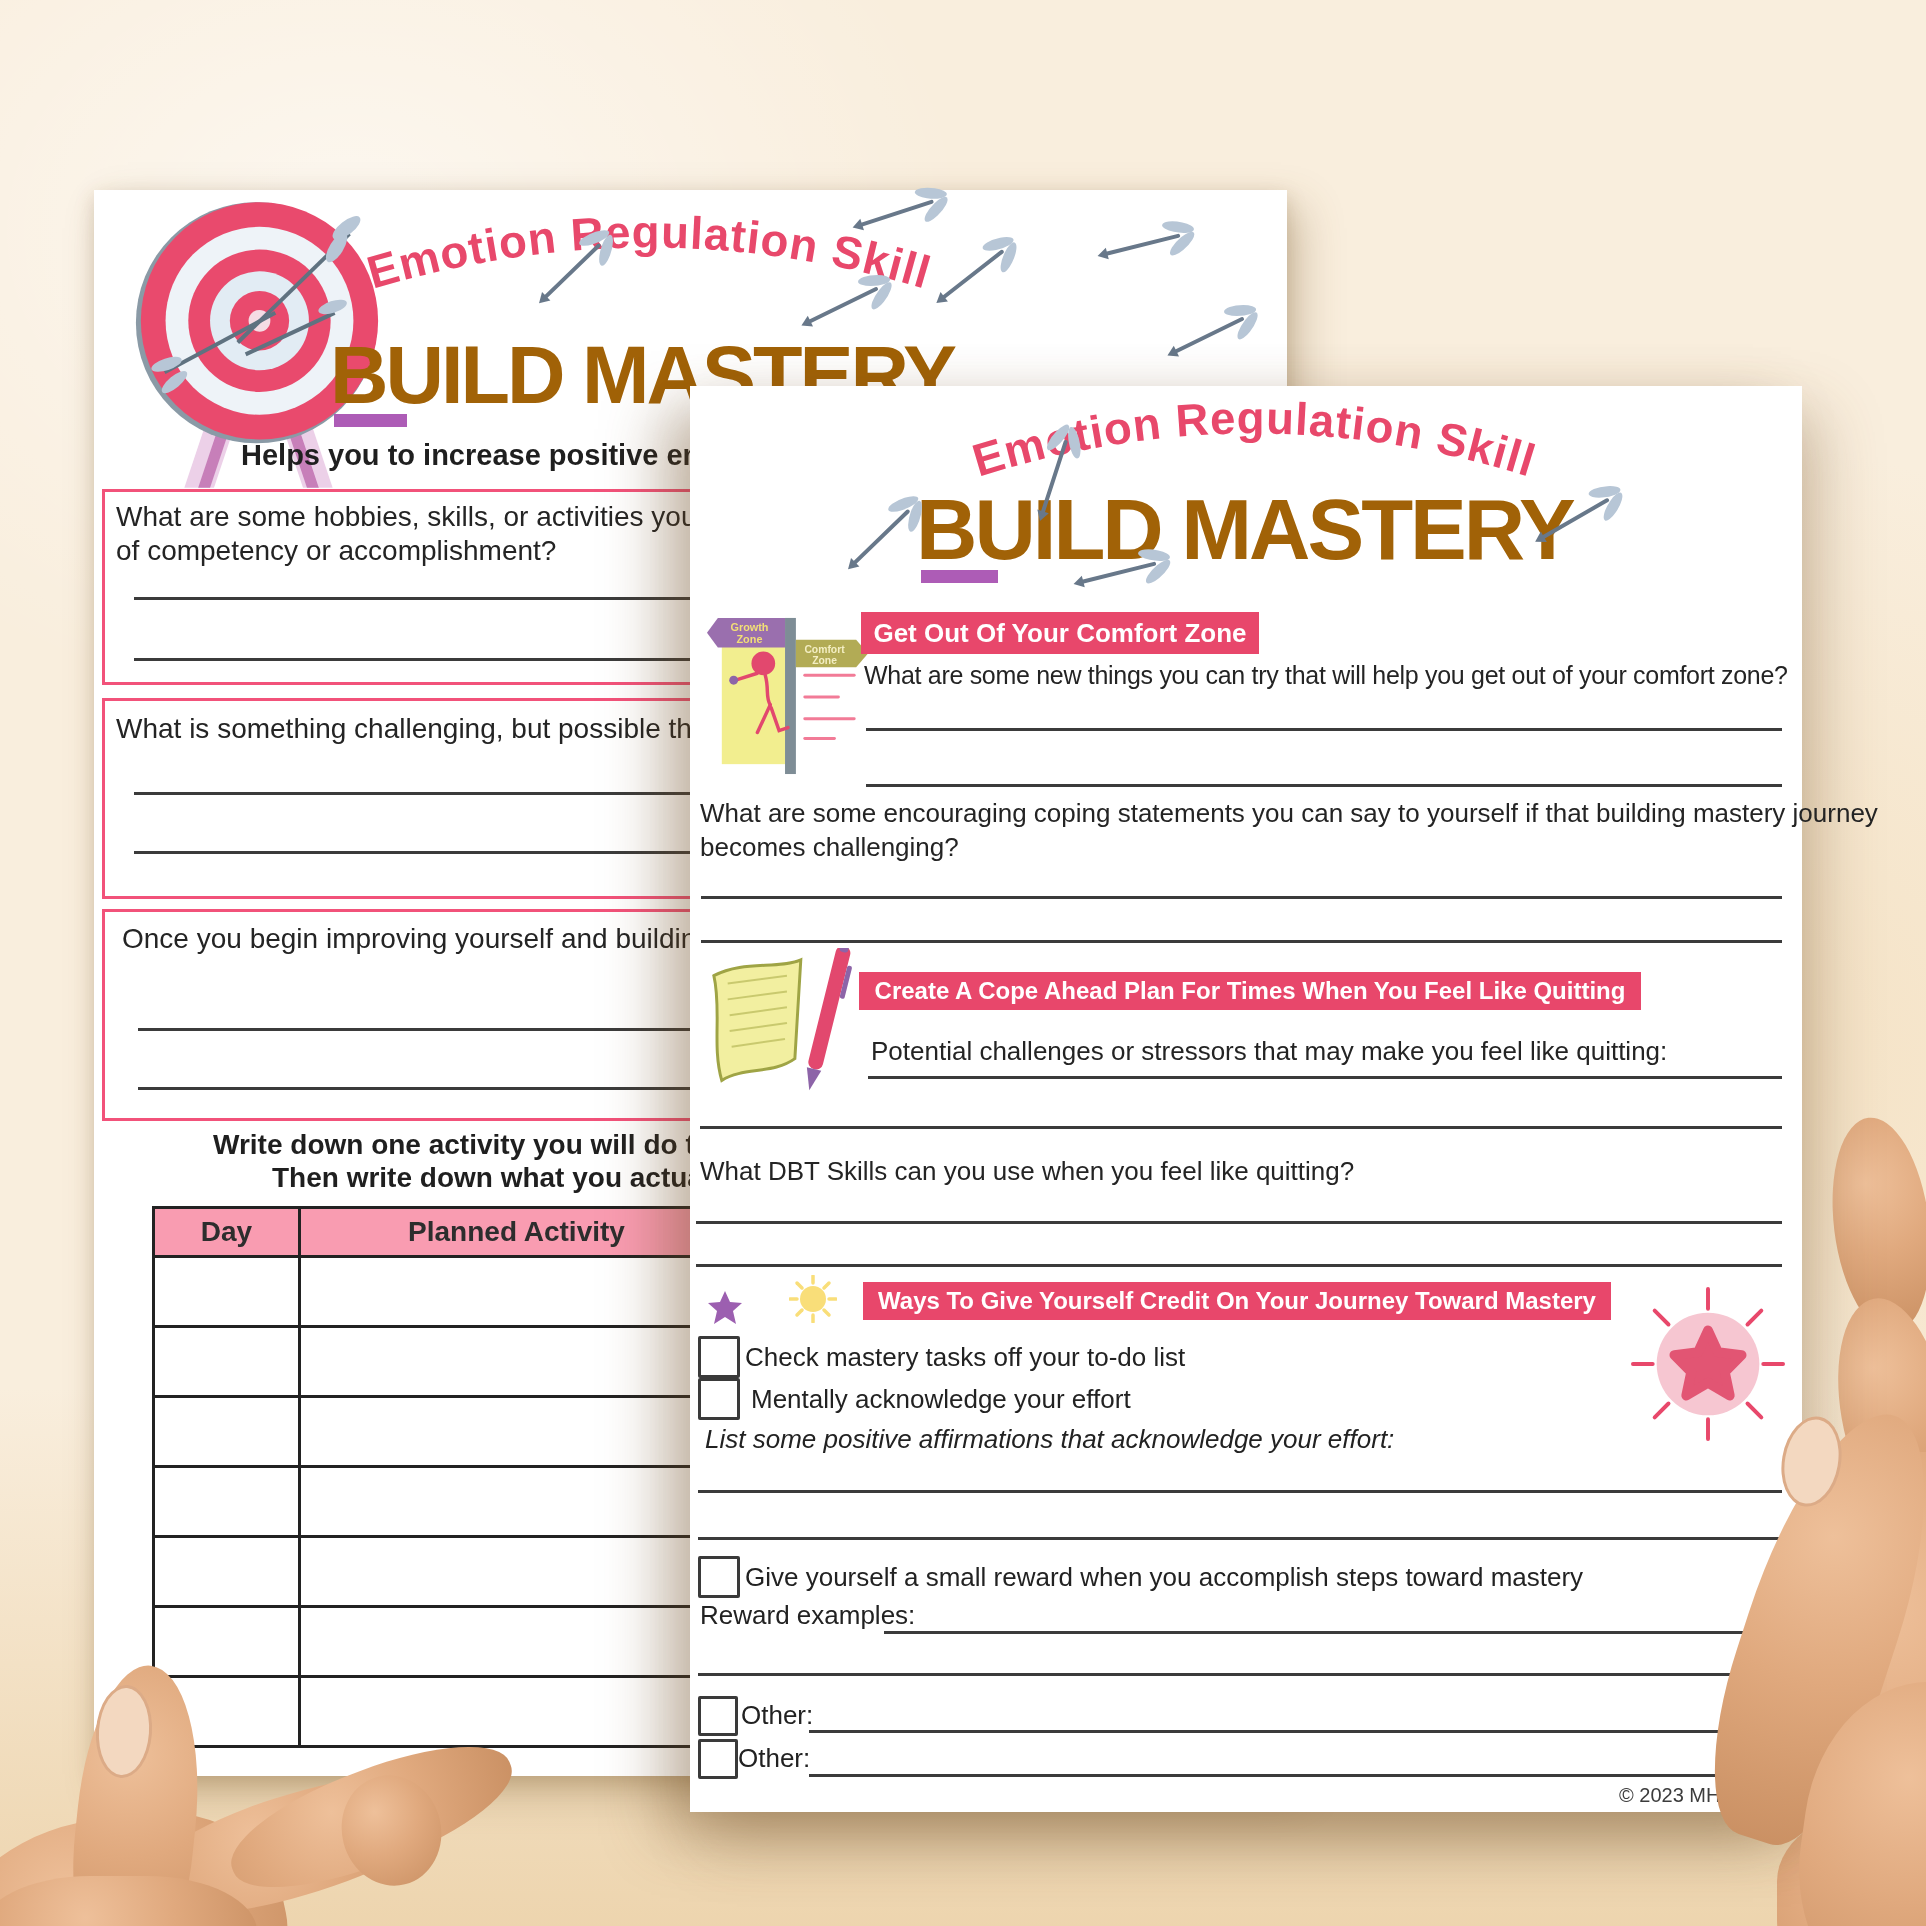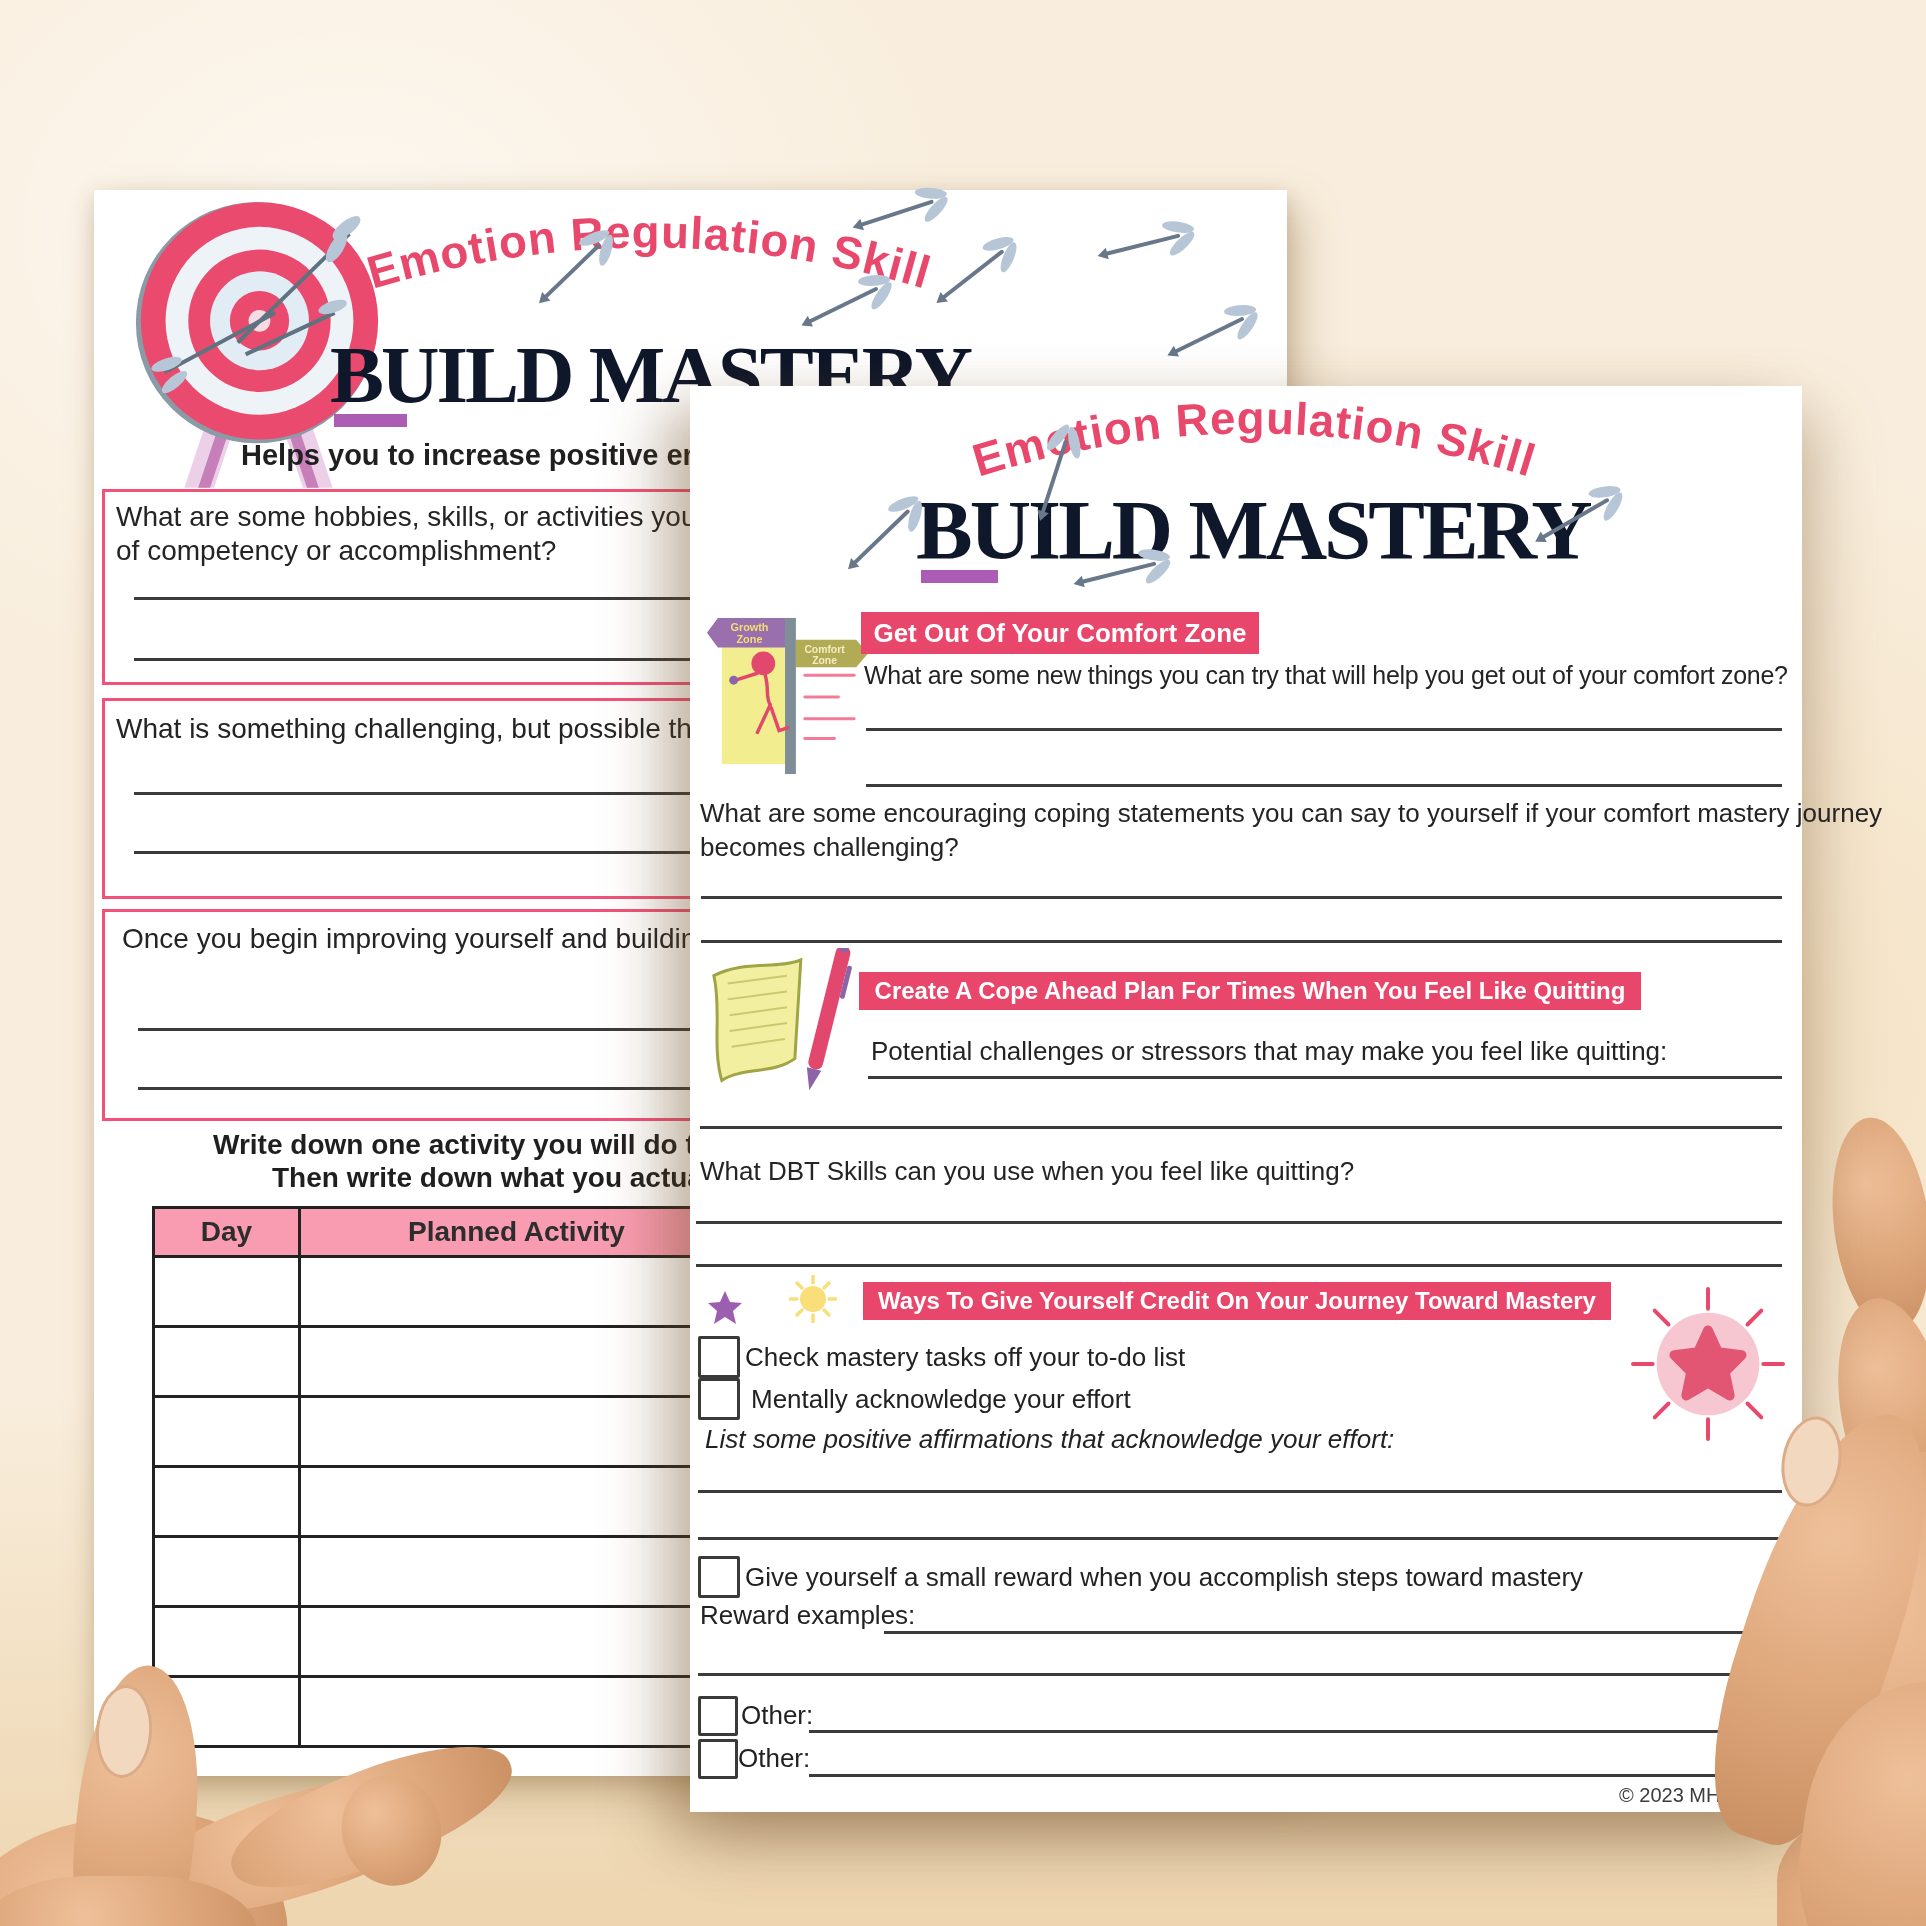--- a/index.html
+++ b/index.html
@@ -12,22 +12,22 @@
        radial-gradient(990px 891px at 88% 55%, rgba(240,214,172,.55), rgba(240,214,172,0) 70%),
        linear-gradient(180deg, rgba(237,212,170,0) 72%, rgba(231,199,149,.65) 100%);}
   .abs{position:absolute;}
   .page{position:absolute;background:#ffffff;}
   #back-page{left:94px;top:190px;width:1193px;height:1586px;z-index:1;
      box-shadow:14px 18px 40px rgba(120,85,40,.30), 0 6px 18px rgba(120,85,40,.22);}
   #front-page{left:690px;top:386px;width:1112px;height:1426px;z-index:5;
      box-shadow:-30px 24px 54px rgba(110,75,35,.35), 18px 28px 59px rgba(110,75,35,.28);}
   .arcfill{fill:#e8486b;font-weight:bold;font-size:46px;letter-spacing:1px;
      font-family:"Liberation Sans",sans-serif;}
-  .bigtitle{color:#0f172a;font-weight:800;letter-spacing:-3px;white-space:nowrap;
-     font-family:Liberation Serif, serif;}
+  .bigtitle{color:#a16207;font-weight:800;letter-spacing:-3px;white-space:nowrap;
+     font-family:Liberation Sans, sans-serif;}
   .underbar{background:#ad5cb6;}
   .subtitle{font-weight:bold;font-size:29px;color:#1f1f1f;white-space:nowrap;}
   .qbox{border:3px solid #f2527a;background:#fff;}
   .wline{border-top:3px solid #3b3b3b;height:0;}
   .btext{font-size:28px;color:#242424;white-space:nowrap;}
   .q{font-size:26px;color:#242424;white-space:nowrap;}
   .banner{background:#e8476b;color:#ffffff;font-weight:bold;text-align:center;
      display:flex;align-items:center;justify-content:center;white-space:nowrap;}
   .cb{width:36px;height:36px;border:3px solid #3a3a3a;border-radius:2px;background:#fff;}
   .cblabel{font-size:26px;color:#222;white-space:nowrap;}
@@ -275,21 +275,21 @@
         <line x1="100" y1="110" x2="150" y2="110"></line>
         <line x1="100" y1="130" x2="130" y2="130"></line>
       </g>
     </svg>
 
     <div class="abs banner" style="left:171px;top:226px;width:398px;height:42px;font-size:26px;">Get Out Of Your Comfort Zone</div>
     <div class="abs q" style="left:174px;top:275px;font-size:25px;letter-spacing:-0.3px;">What are some new things you can try that will help you get out of your comfort zone?</div>
     <div class="abs wline" style="left:176px;top:342px;width:916px;"></div>
     <div class="abs wline" style="left:176px;top:398px;width:916px;"></div>
 
-    <div class="abs q" style="left:10px;top:412px;">What are some encouraging coping statements you can say to yourself if your comfort mastery journey</div>
+    <div class="abs q" style="left:10px;top:412px;">What are some encouraging coping statements you can say to yourself if that building mastery journey</div>
     <div class="abs q" style="left:10px;top:446px;">becomes challenging?</div>
     <div class="abs wline" style="left:11px;top:510px;width:1081px;"></div>
     <div class="abs wline" style="left:11px;top:554px;width:1081px;"></div>
 
     <svg class="abs" style="left:10px;top:562px;" width="168" height="166" viewBox="0 0 170 168">
       <path d="M14,28 C44,12 78,22 102,12 L96,112 C74,128 44,120 22,134 C12,100 22,62 14,28 Z" fill="#f2efa0" stroke="#9fa445" stroke-width="3"></path>
       <g stroke="#c9c96e" stroke-width="2">
         <line x1="28" y1="36" x2="88" y2="28"></line>
           <line x1="28" y1="52" x2="88" y2="44"></line>
         <line x1="30" y1="68" x2="88" y2="60"></line>

